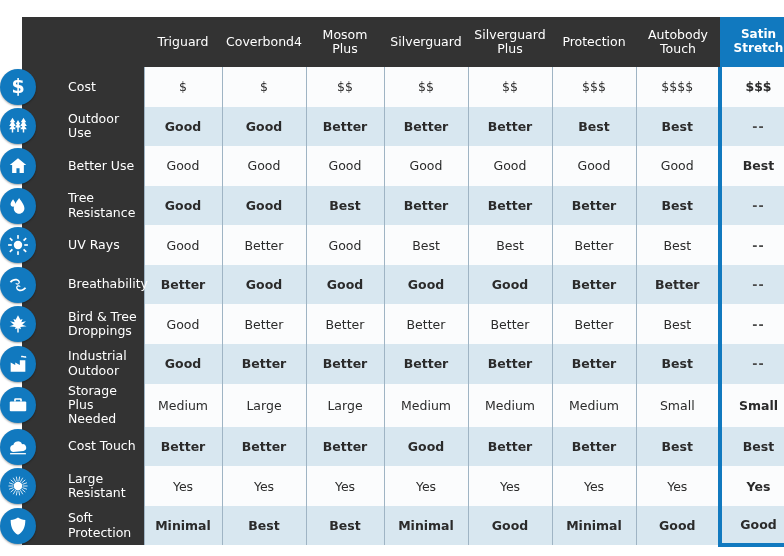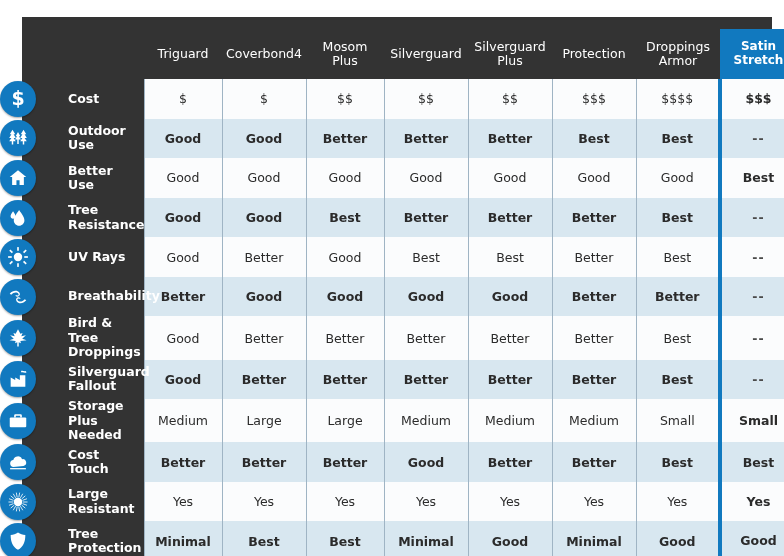--- a/index.html
+++ b/index.html
@@ -28,21 +28,21 @@
     width: 750px;
     height: 525px;
     background: #333333;
     z-index: 1;
   }
 
   
   .table-wrap {
     position: absolute;
     left: 0px;
-    top: 12px;
+    top: 0px;
     width: 784px;
     height: 462px;
     z-index: 3;
   }
 
   table.compare {
     position: absolute;
     left: 22px;
     top: 17px;
     width: 750px;
@@ -138,21 +138,21 @@
   }
   .icon-badge svg { display: block; }
   .icon-badge .glyph {
     color: #ffffff;
     font-size: 19px;
     font-weight: bold;
     line-height: 1;
     font-family: "DejaVu Sans", "Liberation Sans", sans-serif;
   }
 
-  .label-text { display: block; font-weight: bold; }
+  .label-text { display: block; }
 </style>
 </head>
 <body>
 
 <div id="chart-root">
 
   <div class="dark-panel"></div>
 
   <div class="table-wrap">
     <table class="compare">
@@ -169,21 +169,21 @@
       </colgroup>
       <thead>
         <tr>
           <th class="corner"></th>
         <th>Triguard</th>
             <th>Coverbond4</th>
             <th>Mosom Plus</th>
             <th>Silverguard</th>
             <th>Silverguard Plus</th>
             <th>Protection</th>
-            <th>Droppings Armor</th>
+            <th>Autobody Touch</th>
             <th class="highlight-head">Satin Stretch</th>
           </tr>
       </thead>
       <tbody>
           <tr class="odd first-data" style="height: 39.5833px;">
             <td class="rowlabel">
               <div class="icon-badge">
                 <span class="glyph">$</span>
               </div>
               <span class="label-text">Cost</span>
@@ -318,21 +318,21 @@
             <td class="cell hl dash">--</td>
           </tr>
           <tr class="even" style="height: 39.5833px;">
             <td class="rowlabel">
               <div class="icon-badge">
                 <svg width="22" height="22" viewBox="0 0 24 24" fill="#ffffff" xmlns="http://www.w3.org/2000/svg">
                   <path d="M4 20.4 L4 10.4 L9 13 L9 10.4 L14 13 L14 8 L20 8 L20 20.4 Z"></path>
                   <path d="M15.2 3.2 C17.4 2.2 18.6 4 20.6 3.2 L21.2 4.8 C19 5.8 17.8 4 15.8 4.8 Z"></path>
                 </svg>
               </div>
-              <span class="label-text">Silverguard Fallout</span>
+              <span class="label-text">Industrial Outdoor</span>
             </td>
             <td class="cell bold">Good</td>
             <td class="cell bold">Better</td>
             <td class="cell bold">Better</td>
             <td class="cell bold">Better</td>
             <td class="cell bold">Better</td>
             <td class="cell bold">Better</td>
             <td class="cell bold">Best</td>
             <td class="cell hl dash bold">--</td>
           </tr>
@@ -410,21 +410,21 @@
             <td class="cell">Yes</td>
             <td class="cell hl">Yes</td>
           </tr>
           <tr class="even last-data" style="height: 39.5833px;">
             <td class="rowlabel">
               <div class="icon-badge">
                 <svg width="22" height="22" viewBox="0 0 24 24" fill="#ffffff" xmlns="http://www.w3.org/2000/svg">
                   <path d="M12 2.6 C14.6 4.4 17 5.2 20 5.4 C20 13.2 17.6 18.6 12 21.6 C6.4 18.6 4 13.2 4 5.4 C7 5.2 9.4 4.4 12 2.6 Z"></path>
                 </svg>
               </div>
-              <span class="label-text">Tree Protection</span>
+              <span class="label-text">Soft Protection</span>
             </td>
             <td class="cell bold">Minimal</td>
             <td class="cell bold">Best</td>
             <td class="cell bold">Best</td>
             <td class="cell bold">Minimal</td>
             <td class="cell bold">Good</td>
             <td class="cell bold">Minimal</td>
             <td class="cell bold">Good</td>
             <td class="cell hl bold">Good</td>
           </tr>

